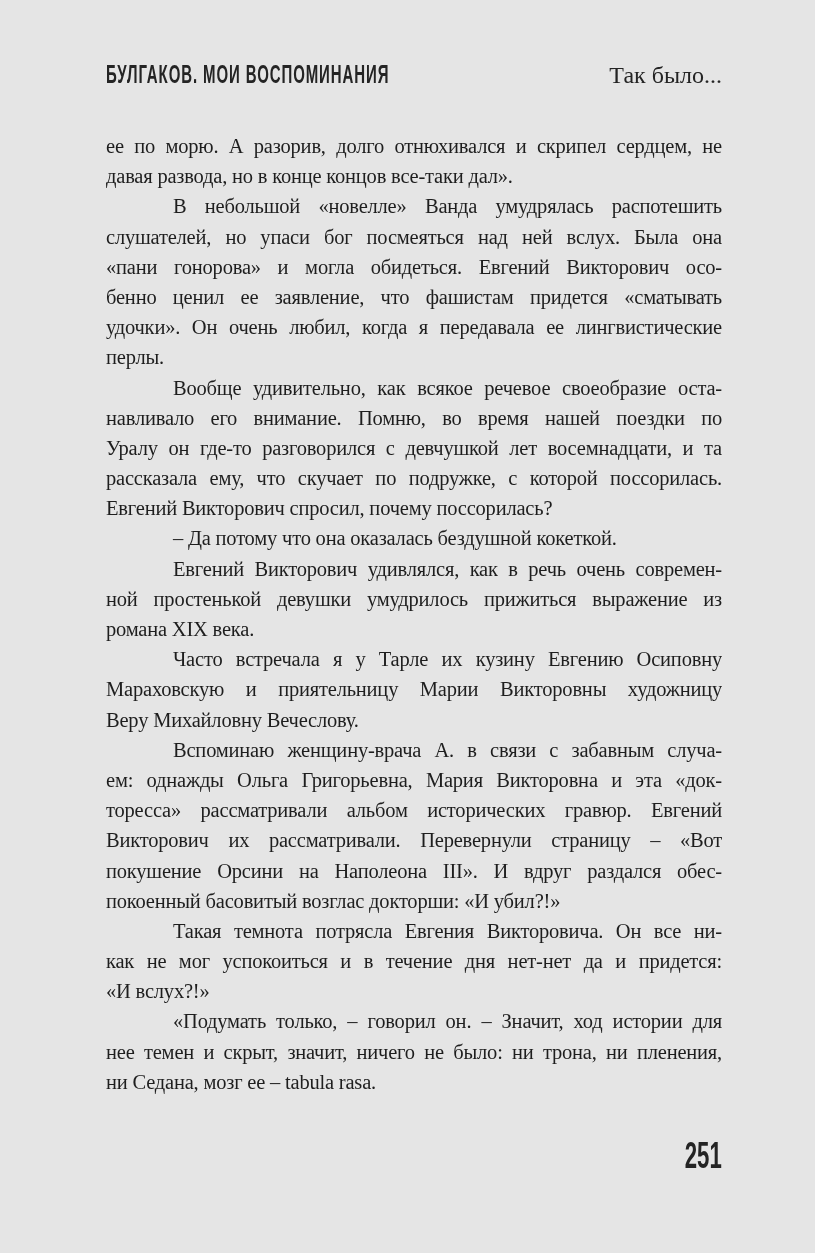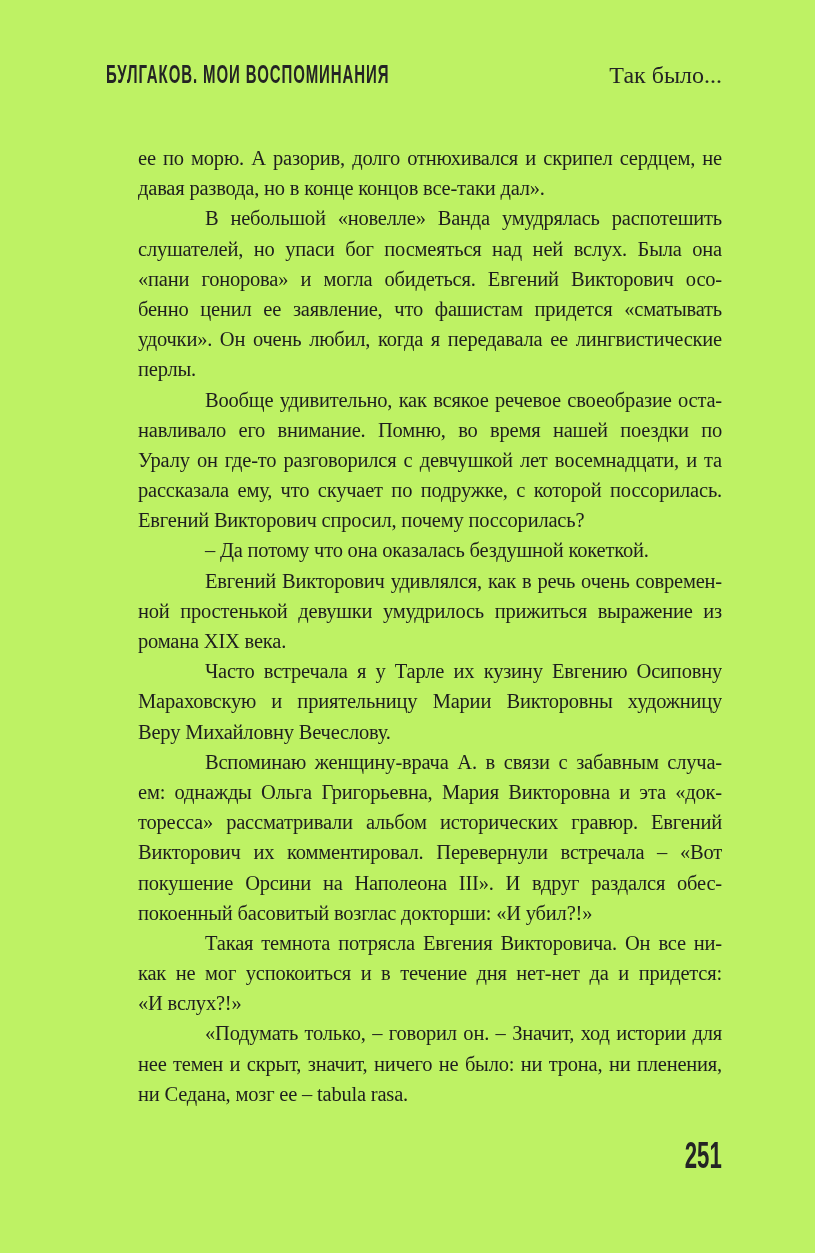--- a/index.html
+++ b/index.html
@@ -6,21 +6,21 @@
   html { background: #e8e8e8; }
   body {
     width: 815px; height: 1253px;
     position: relative;
     font-family: "Liberation Serif", "DejaVu Serif", serif;
     background: #fdfdfb;
     overflow: hidden;
   }
   .page {
     position: absolute; inset: 0;
-    background: #bef264;
+    background: #e5e5e5;
     color: #1c1c1c;
   }
   .running-header {
     position: absolute;
     left: 106px; right: 93px; top: 60px;
     height: 28px;
     display: flex;
     justify-content: space-between;
     align-items: baseline;
   }
@@ -35,25 +35,24 @@
     color: #242424;
   }
   .header-right {
     font-size: 24px;
     color: #242424;
     white-space: nowrap;
     font-family: Liberation Serif, serif;
   }
   .body-text {
     position: absolute;
-    left: 106px; right: 93px; top: 143px;
+    left: 106px; right: 93px; top: 131px;
     font-size: 20.5px;
     letter-spacing: -0.2px;
     color: #1e1e1e;
-    margin-left: 32px;
   }
   .line {
     height: 30.2px;
     line-height: 30.2px;
     text-align: justify;
     text-align-last: justify;
     overflow: hidden;
   }
   .line.last { text-align-last: left; }
   .line.indent { text-indent: 67px; }
@@ -97,21 +96,21 @@
       <div class="line indent last">– Да потому что она оказалась бездушной кокеткой.</div>
       <div class="line indent">Евгений Викторович удивлялся, как в речь очень современ-</div>
       <div class="line">ной простенькой девушки умудрилось прижиться выражение из</div>
       <div class="line last">романа XIX века.</div>
       <div class="line indent">Часто встречала я у Тарле их кузину Евгению Осиповну</div>
       <div class="line">Мараховскую и приятельницу Марии Викторовны художницу</div>
       <div class="line last">Веру Михайловну Вечеслову.</div>
       <div class="line indent">Вспоминаю женщину-врача А. в связи с забавным случа-</div>
       <div class="line">ем: однажды Ольга Григорьевна, Мария Викторовна и эта «док-</div>
       <div class="line">торесса» рассматривали альбом исторических гравюр. Евгений</div>
-      <div class="line">Викторович их комментировал. Перевернули встречала – «Вот</div>
+      <div class="line">Викторович их рассматривали. Перевернули страницу – «Вот</div>
       <div class="line">покушение Орсини на Наполеона III». И вдруг раздался обес-</div>
       <div class="line last">покоенный басовитый возглас докторши: «И убил?!»</div>
       <div class="line indent">Такая темнота потрясла Евгения Викторовича. Он все ни-</div>
       <div class="line">как не мог успокоиться и в течение дня нет-нет да и придется:</div>
       <div class="line last">«И вслух?!»</div>
       <div class="line indent">«Подумать только, – говорил он. – Значит, ход истории для</div>
       <div class="line">нее темен и скрыт, значит, ничего не было: ни трона, ни пленения,</div>
       <div class="line last">ни Седана, мозг ее – tabula rasa.</div>
     </div>
 

